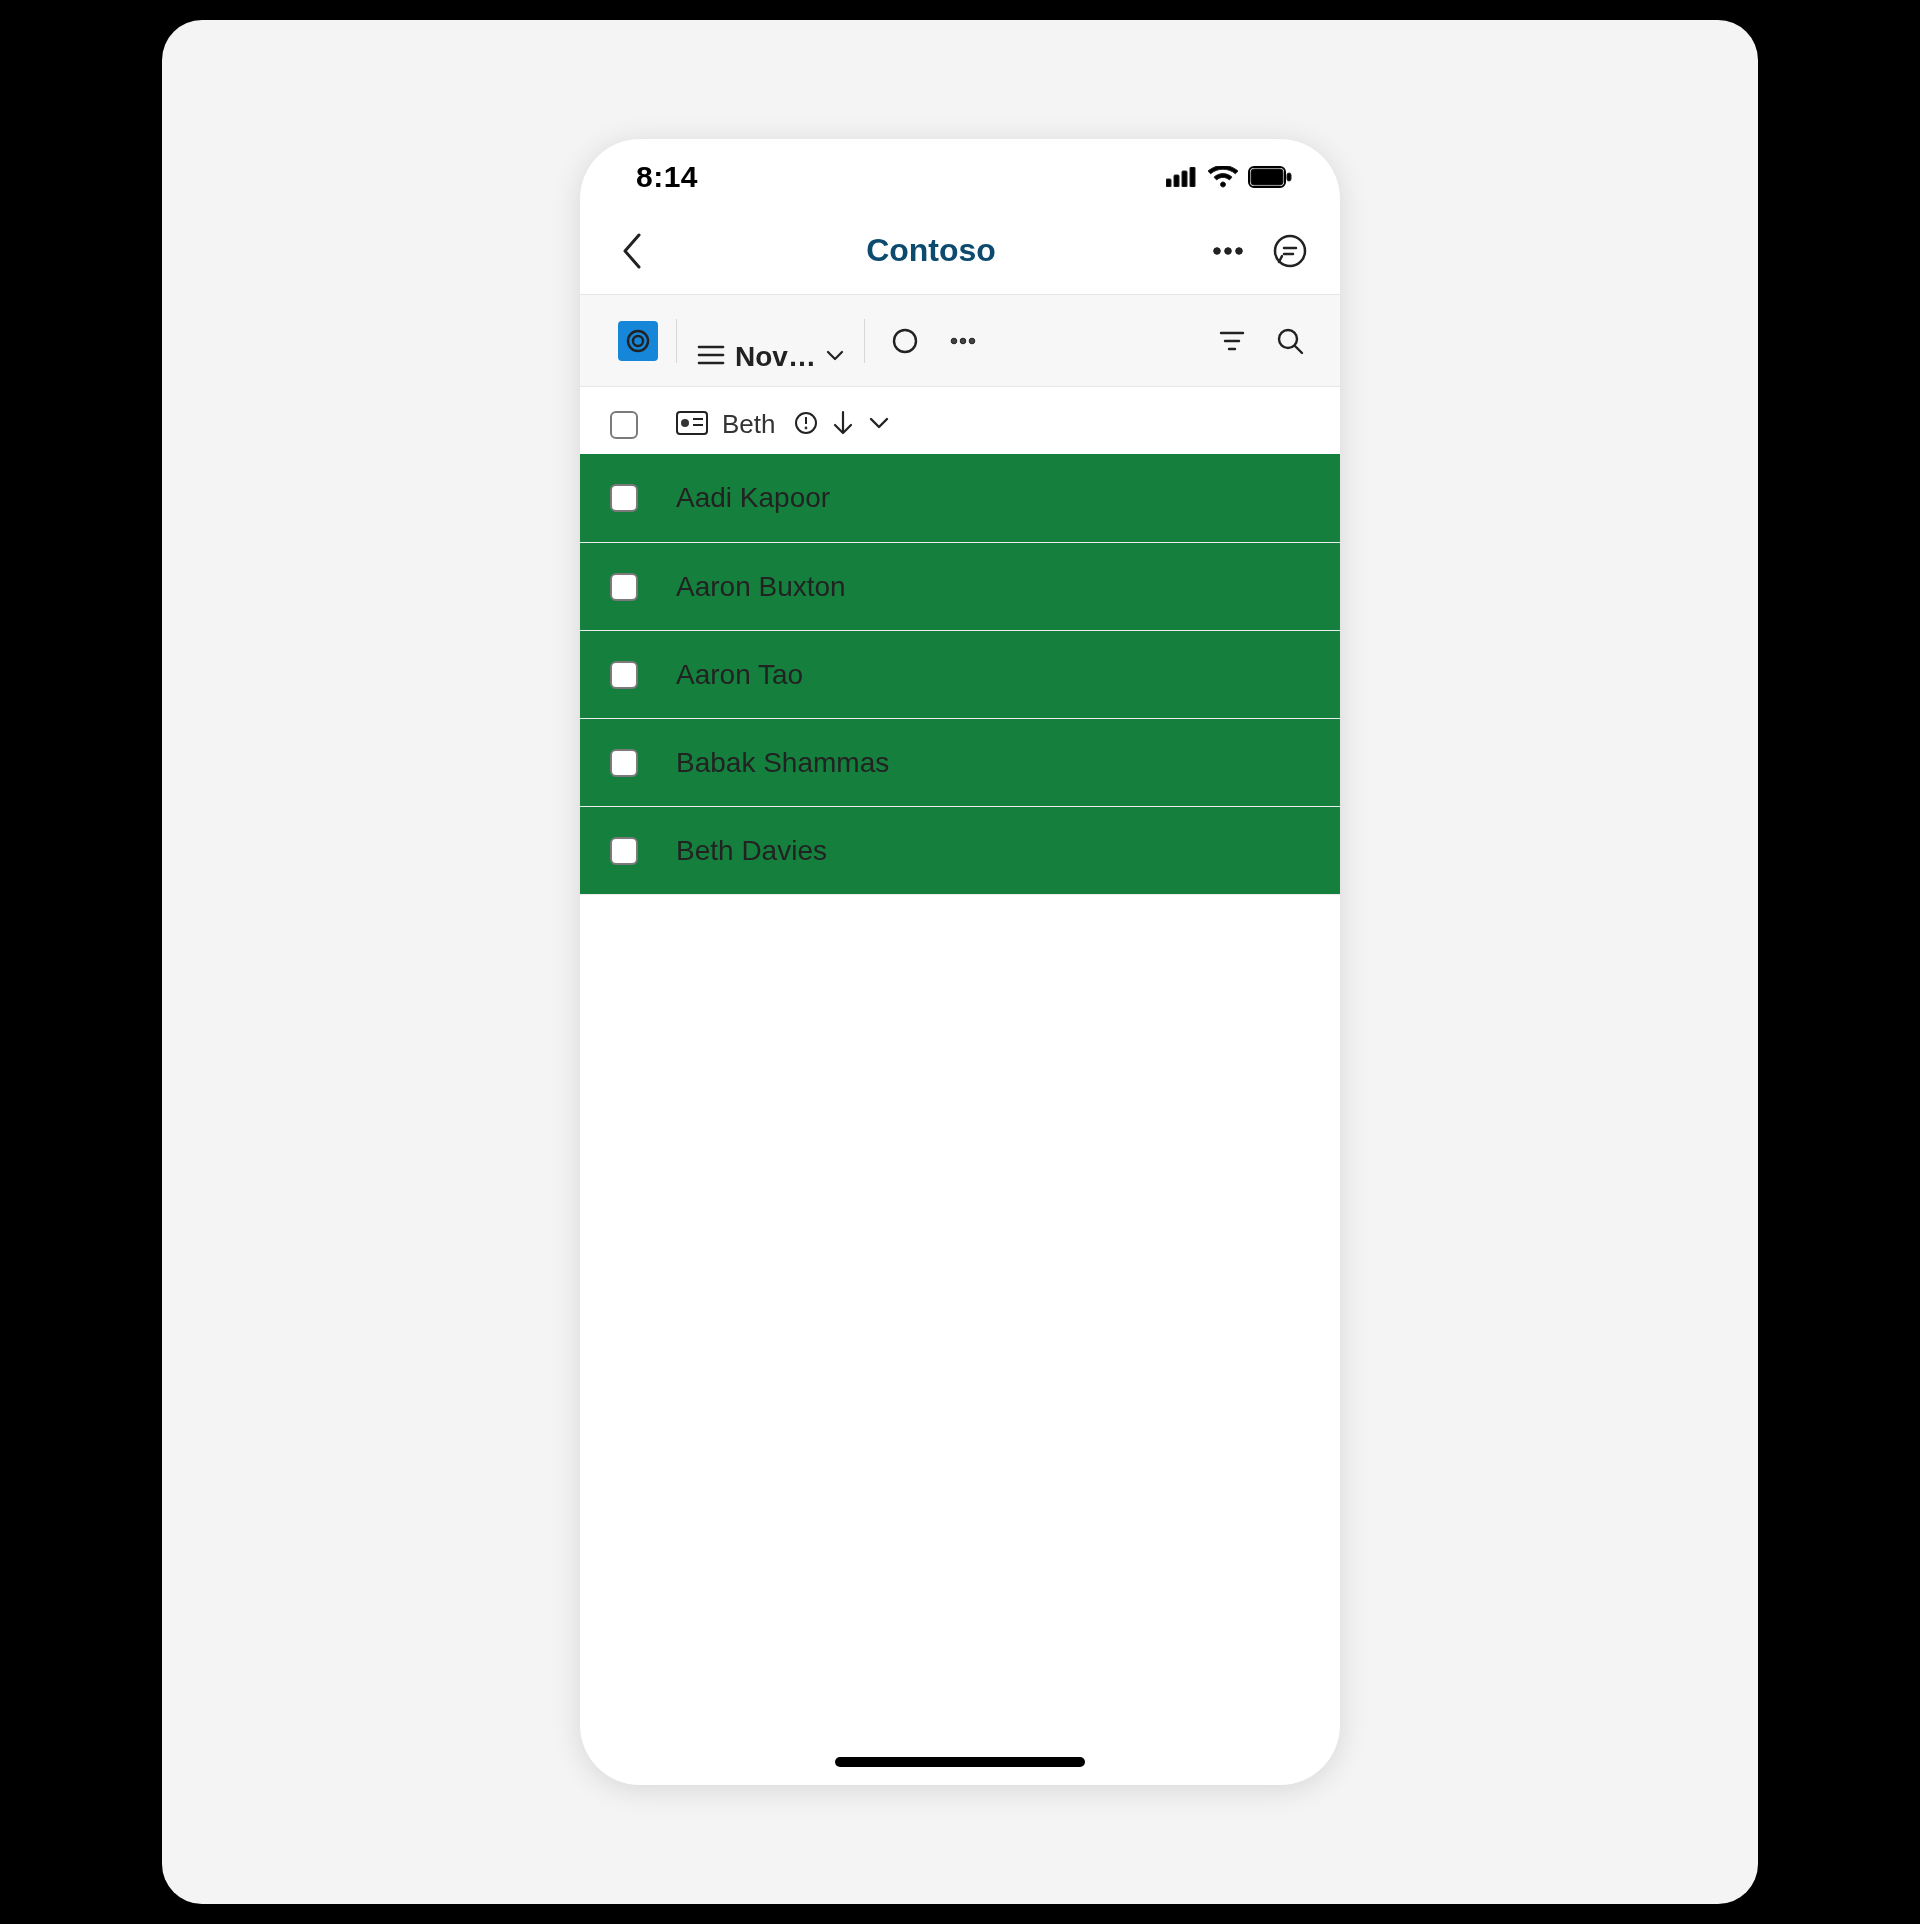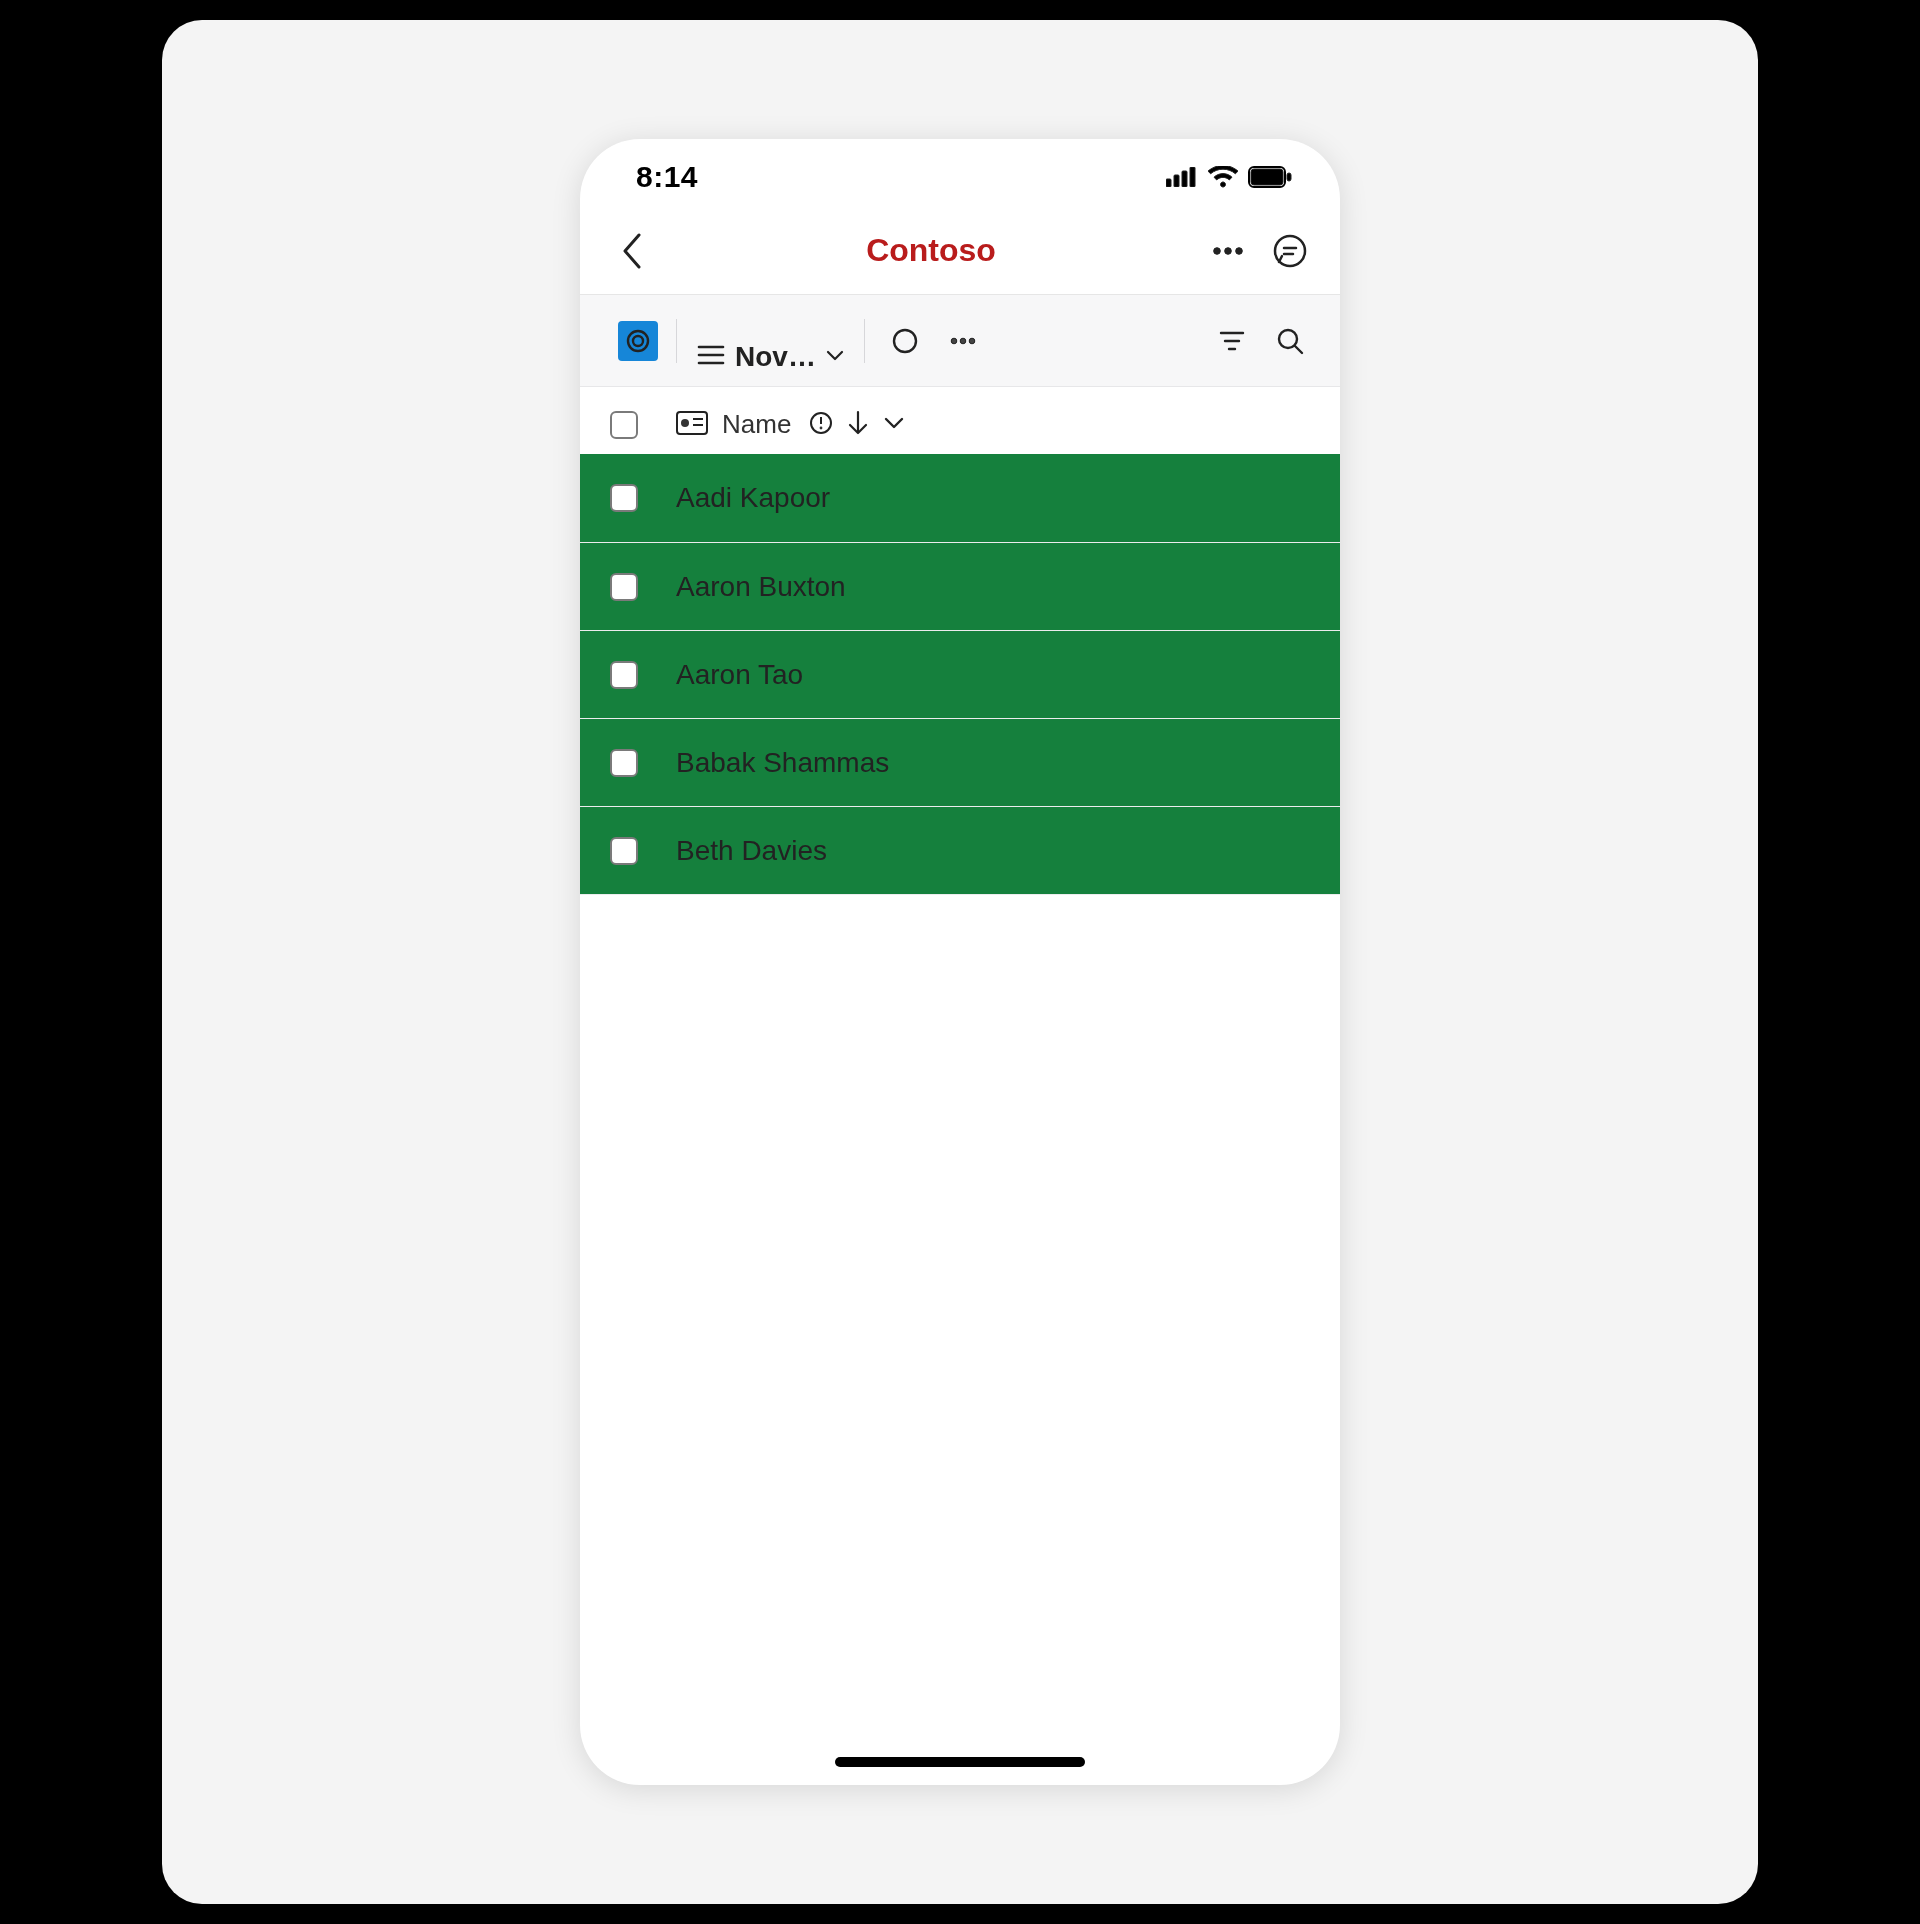--- a/index.html
+++ b/index.html
@@ -63,21 +63,21 @@
   .nav-back {
     width: 48px; height: 48px;
     display:flex; align-items:center; justify-content:center;
     cursor:pointer;
   }
   .nav-title {
     flex: 1;
     text-align: center;
     font-size: 32px;
     font-weight: 600;
-    color: #b91c1c;
+    color: #0c4a6e;
   }
   .nav-right { display:flex; align-items:center; gap:18px; }
   .icon-btn {
     width:44px; height:44px;
     display:flex; align-items:center; justify-content:center;
     cursor:pointer;
   }
   
   .toolbar {
     height: 92px;
@@ -278,21 +278,21 @@
       <div class="chk"></div>
       <div class="hdr-lead">
         <span>
           <svg width="32" height="24" viewBox="0 0 32 24" fill="none" stroke="#333" stroke-width="2">
             <rect x="1" y="1" width="30" height="22" rx="3"></rect>
             <circle cx="9" cy="12" r="4" fill="#333" stroke="none"></circle>
             <line x1="17" y1="8" x2="27" y2="8"></line>
             <line x1="17" y1="14" x2="27" y2="14"></line>
           </svg>
         </span>
-        <span class="col-label">Name</span>
+        <span class="col-label">Beth</span>
       </div>
       <div class="hdr-icons">
         <span>
           <svg width="24" height="24" viewBox="0 0 24 24" fill="none" stroke="#333" stroke-width="2">
             <circle cx="12" cy="12" r="10"></circle>
             <line x1="12" y1="6" x2="12" y2="13"></line>
             <circle cx="12" cy="17" r="1.4" fill="#333" stroke="none"></circle>
           </svg>
         </span>
         <span>

